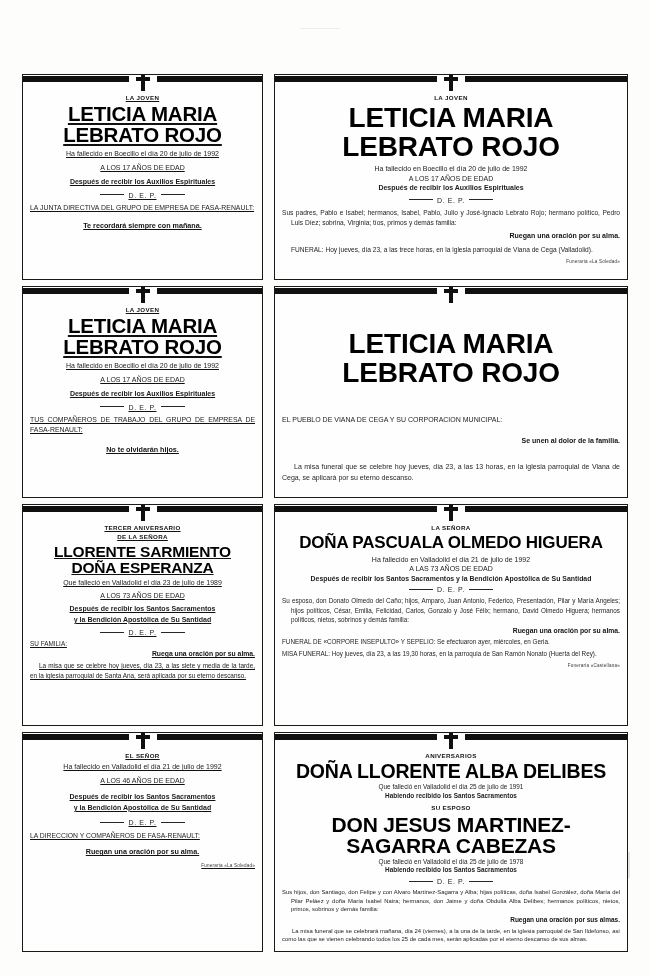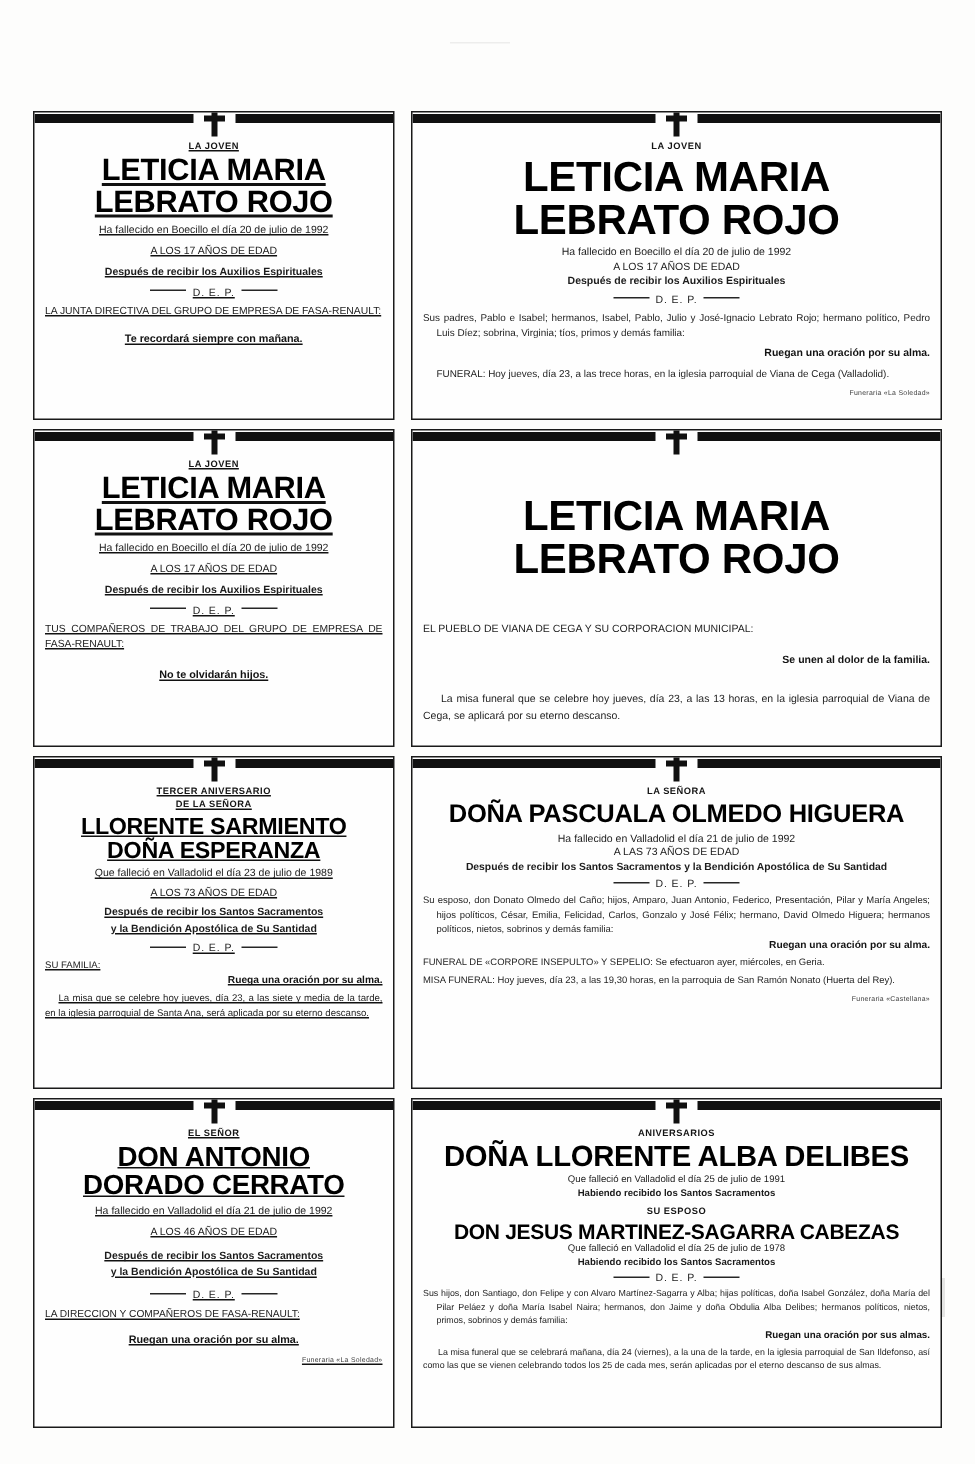--- a/index.html
+++ b/index.html
@@ -416,24 +416,20 @@
           <div class="bar"></div>
             <div class="gap"></div>
             <div class="bar"></div>
         </div>
         <div class="cross">
             <div class="v"></div>
             <div class="h"></div>
           </div>
         <div class="obit-body">
           <p class="kicker">EL SEÑOR</p>
-          <div class="name big" style="font-size:18.5px;">
-            <div>DON ANTONIO</div>
-            <div>DORADO CERRATO</div>
-          </div>
           <p class="line">Ha fallecido en Valladolid el día 21 de julio de 1992</p>
           <p class="line" style="margin-top:3px;">A LOS 46 AÑOS DE EDAD</p>
           <p class="line b" style="margin-top:6px;">Después de recibir los Santos Sacramentos</p>
           <p class="line b">y la Bendición Apostólica de Su Santidad</p>
           <div class="dep" style="margin:6px 0 6px 0;"><span class="rule"></span><span>D. E. P.</span><span class="rule"></span></div>
           <p class="leadline" style="font-size:6.8px;margin-top:5px;">LA DIRECCION Y COMPAÑEROS DE FASA-RENAULT:</p>
           <p class="center-bold" style="margin-top:8px;">Ruegan una oración por su alma.</p>
           <p class="credit" style="margin-top:7px;">Funeraria «La Soledad»</p>
         </div>
       </div>
@@ -449,21 +445,21 @@
             <div class="h"></div>
           </div>
         <div class="obit-body">
           <p class="kicker">ANIVERSARIOS</p>
           <div class="name" style="font-size:19.5px;margin-bottom:1px;">
             <div>DOÑA LLORENTE ALBA DELIBES</div>
           </div>
           <p class="line tight" style="font-size:6.4px;">Que falleció en Valladolid el día 25 de julio de 1991</p>
           <p class="line tight b" style="font-size:6.4px;">Habiendo recibido los Santos Sacramentos</p>
           <p class="kicker" style="margin-top:3px;">SU ESPOSO</p>
-          <div class="name" style="font-size:14px;margin-bottom:1px;">
+          <div class="name" style="font-size:21px;margin-bottom:1px;">
             <div>DON JESUS MARTINEZ-SAGARRA CABEZAS</div>
           </div>
           <p class="line tight" style="font-size:6.4px;">Que falleció en Valladolid el día 25 de julio de 1978</p>
           <p class="line tight b" style="font-size:6.4px;">Habiendo recibido los Santos Sacramentos</p>
           <div class="dep" style="margin:3px 0 2px 0;"><span class="rule"></span><span>D. E. P.</span><span class="rule"></span></div>
           <p class="para hang" style="font-size:5.9px;line-height:1.45;">Sus hijos, don Santiago, don Felipe y con Alvaro Martínez-Sagarra y Alba; hijas políticas, doña Isabel González, doña María del Pilar Peláez y doña María Isabel Naira; hermanos, don Jaime y doña Obdulia Alba Delibes; hermanos políticos, nietos, primos, sobrinos y demás familia:</p>
           <p class="right-bold" style="margin-top:2px;font-size:6.5px;">Ruegan una oración por sus almas.</p>
           <p class="para" style="margin-top:4px;text-indent:10px;font-size:5.9px;line-height:1.45;">La misa funeral que se celebrará mañana, día 24 (viernes), a la una de la tarde, en la iglesia parroquial de San Ildefonso, así como las que se vienen celebrando todos los 25 de cada mes, serán aplicadas por el eterno descanso de sus almas.</p>
         </div>
       </div>

